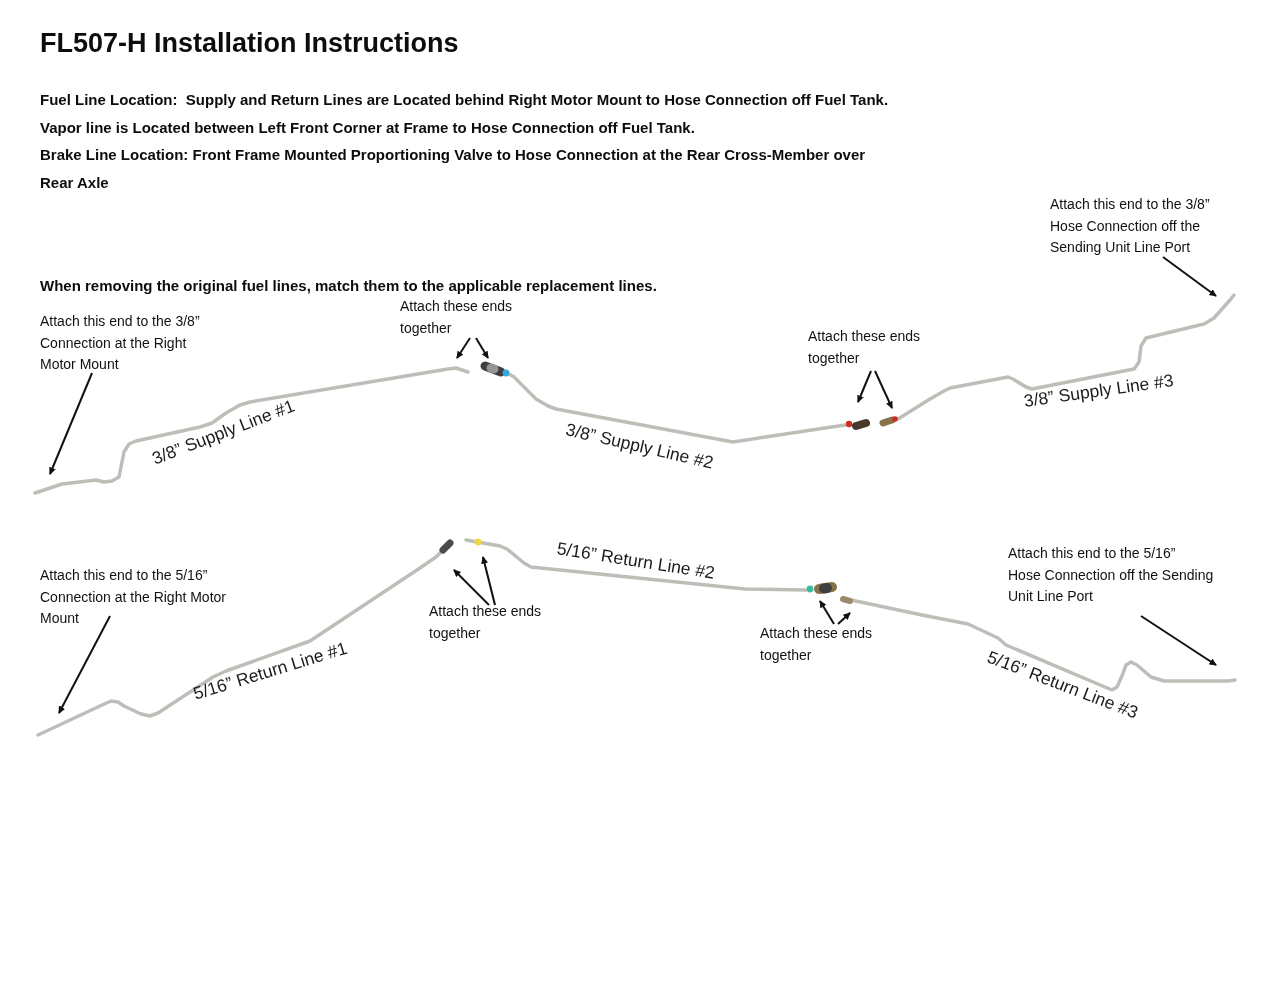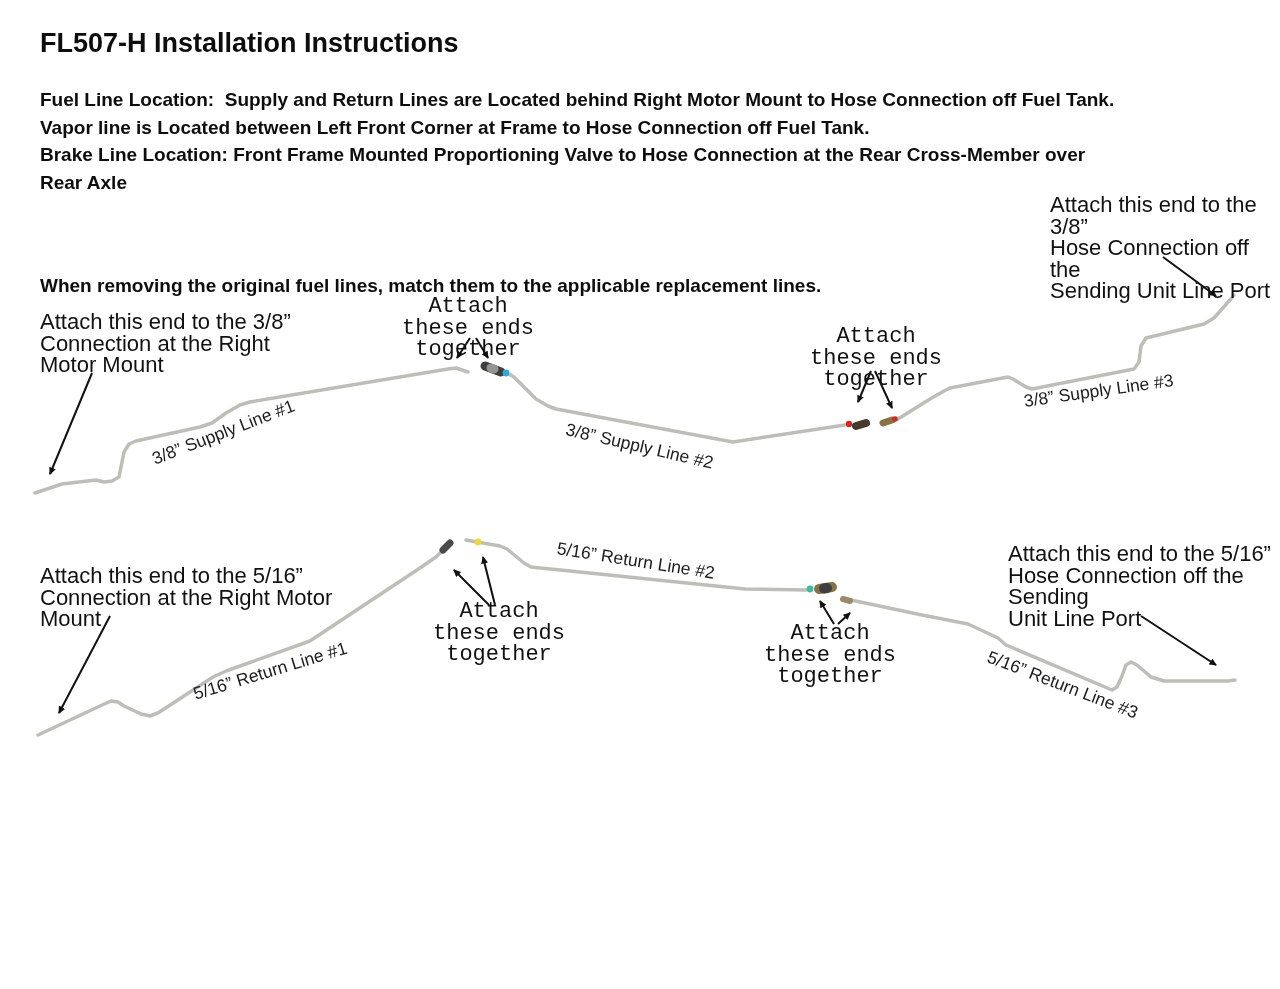--- a/index.html
+++ b/index.html
@@ -6,31 +6,31 @@
   .page{
     position:relative;width:1280px;height:846px;background:#ffffff;
     font-family:"Liberation Sans", sans-serif;color:#111;overflow:hidden;
   }
   .abs{position:absolute;}
   .title{
     left:40px;top:28px;font-size:27px;font-weight:bold;color:#0d0d0d;
     white-space:nowrap;
   }
   .bodytext{
-    left:40px;font-size:19px;font-weight:bold;color:#0d0d0d;
+    left:40px;font-size:15px;font-weight:bold;color:#0d0d0d;
     line-height:27.5px;white-space:pre-wrap;width:1190px;
   }
   .intro{top:86px;}
   .match{top:224px;margin-top:48px;}
   .footer{top:875px;font-size:17.5px;line-height:26px;}
   .ann{
-    font-size:22px;line-height:21.5px;color:#111;
+    font-size:14px;line-height:21.5px;color:#111;
     white-space:pre-wrap;
   }
-  .ann.center{text-align:center;font-family:Liberation Mono, monospace;}
+  .ann.center{text-align:left;}
   .linelabel{
     font-size:17.5px;color:#1c1c1c;white-space:nowrap;
     transform-origin:left center;
   }
   svg.diagram{position:absolute;left:0;top:0;}
 </style>
 </head>
 <body>
 
 <div class="page">

